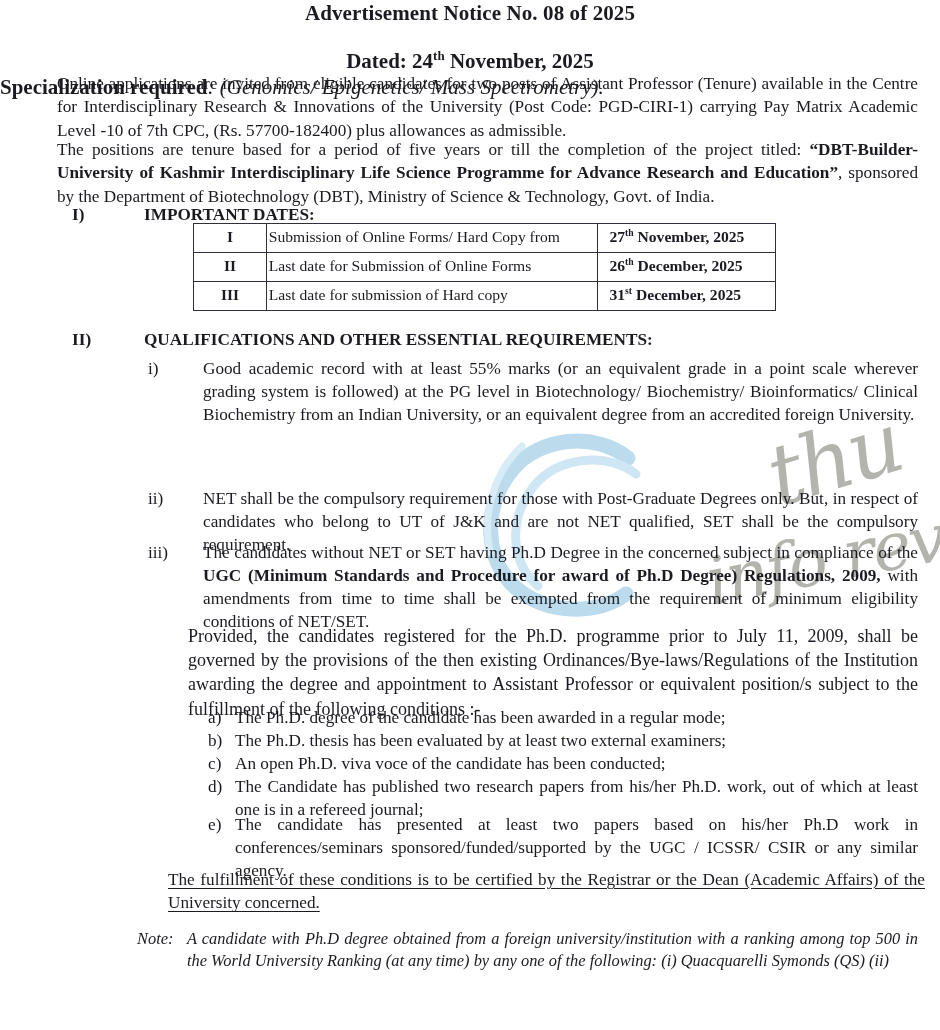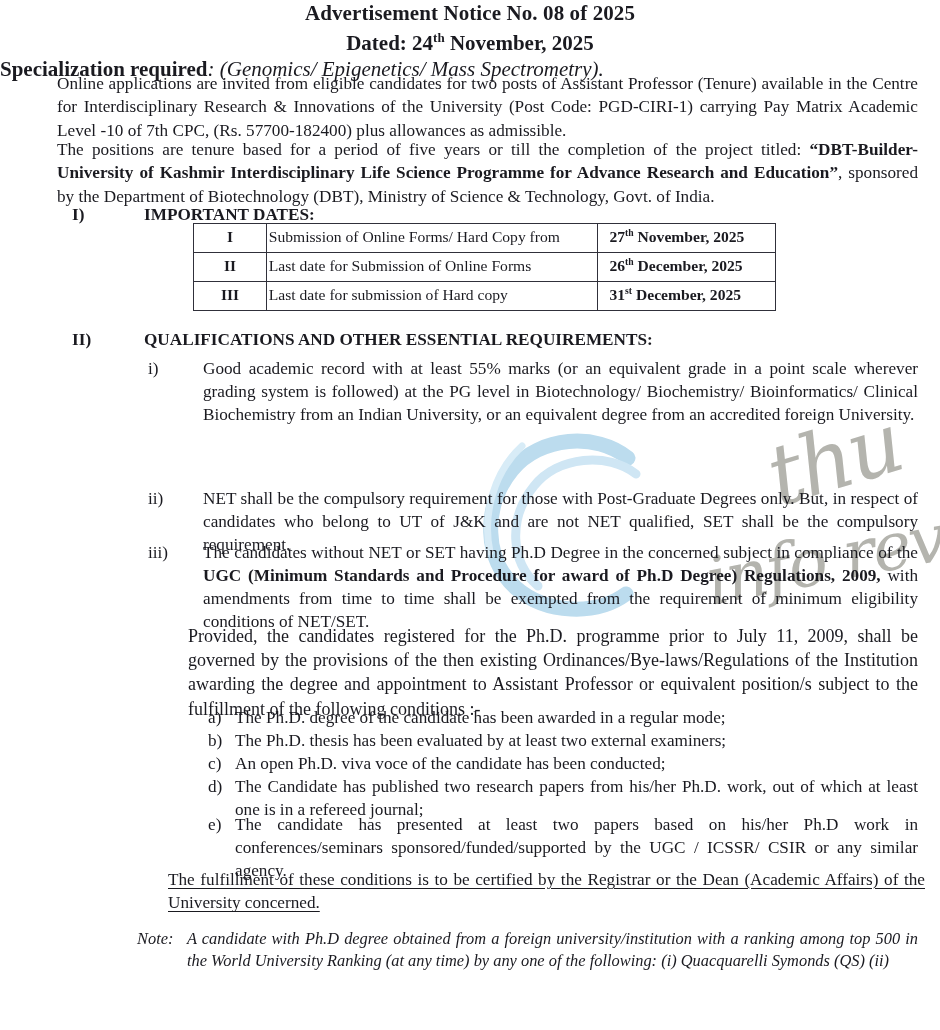--- a/index.html
+++ b/index.html
@@ -71,21 +71,21 @@
   .doc-title {
     font-size: 21px;
     font-weight: bold;
     letter-spacing: 0.1px;
     line-height: 1.32;
   }
   .doc-subtitle {
     font-size: 21px;
     font-weight: bold;
     line-height: 1.32;
-    margin-top: 2px;
+    margin-top: 20px;
   }
   sup {
     font-size: 0.62em;
     vertical-align: super;
     line-height: 0;
   }
 
   .para {
     position: absolute;
     left: 57px;

